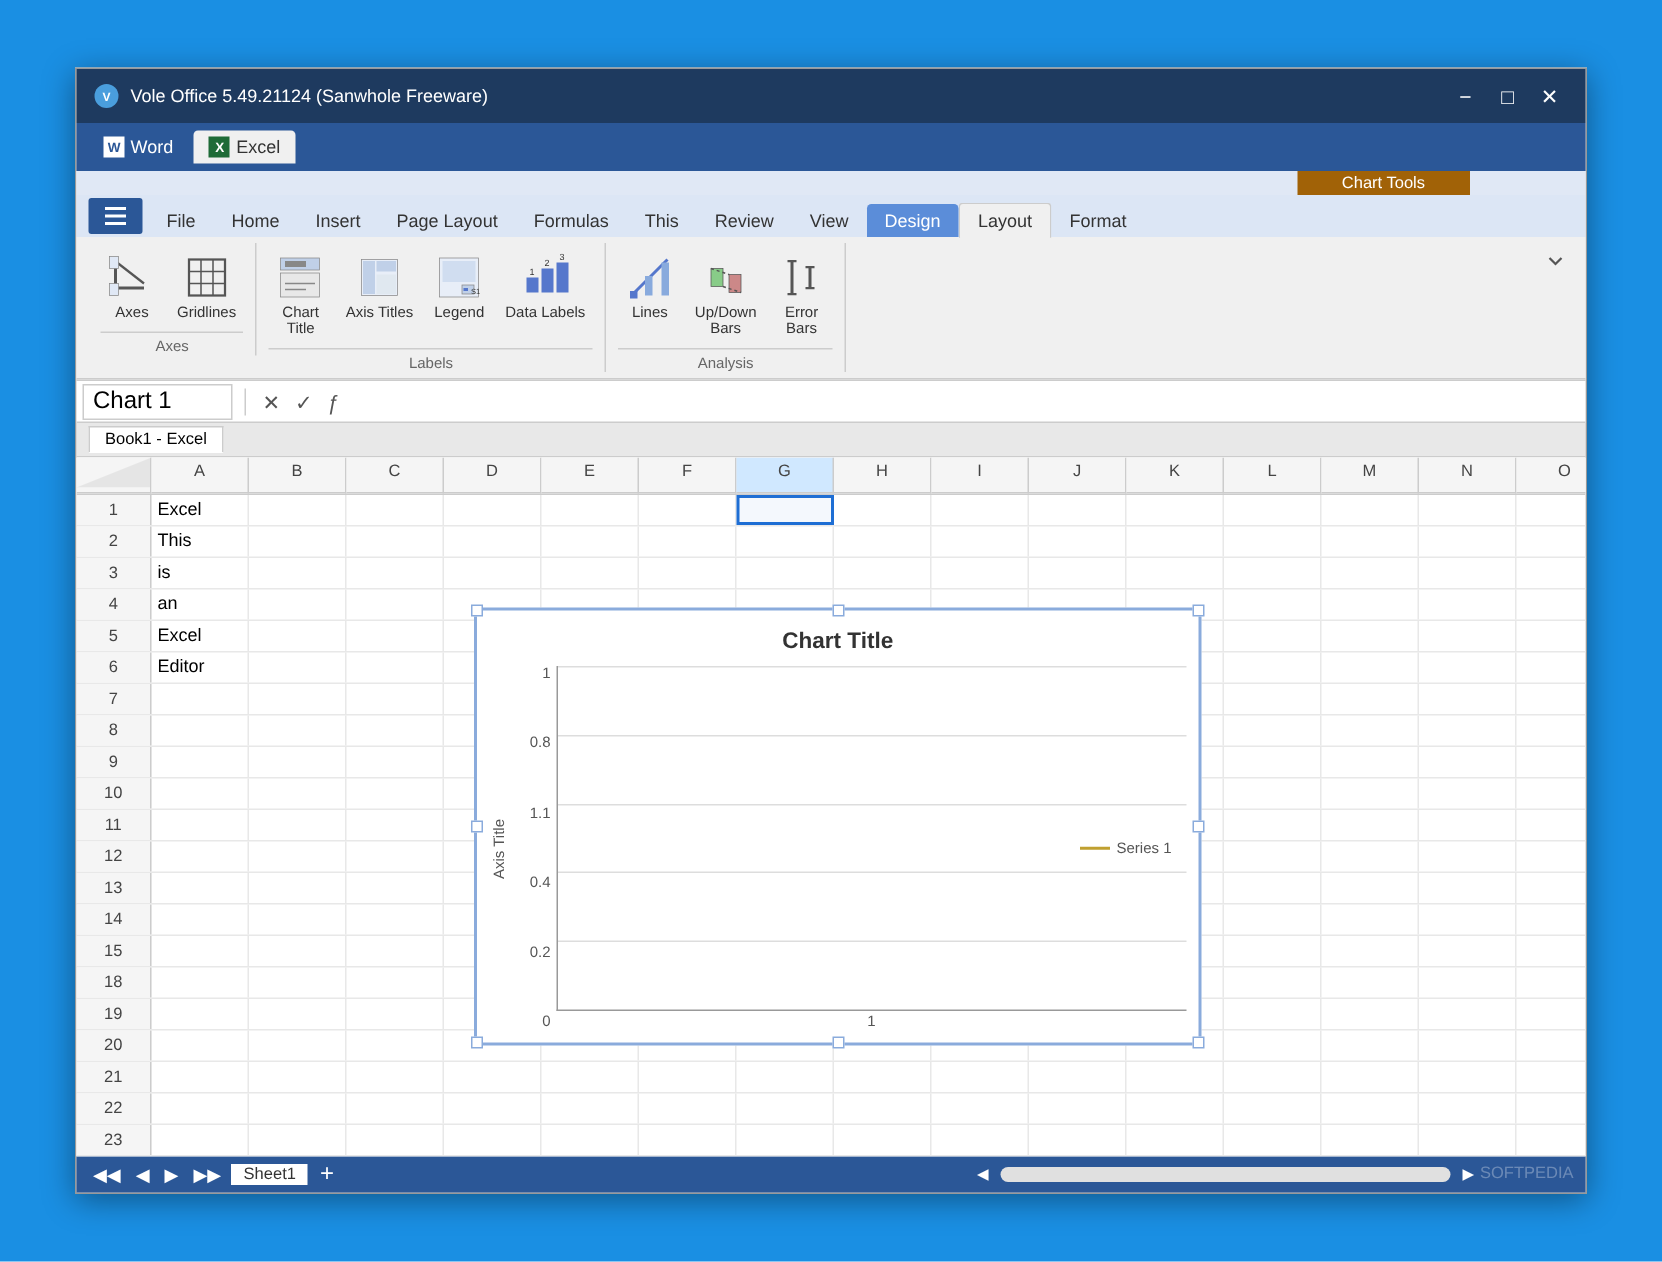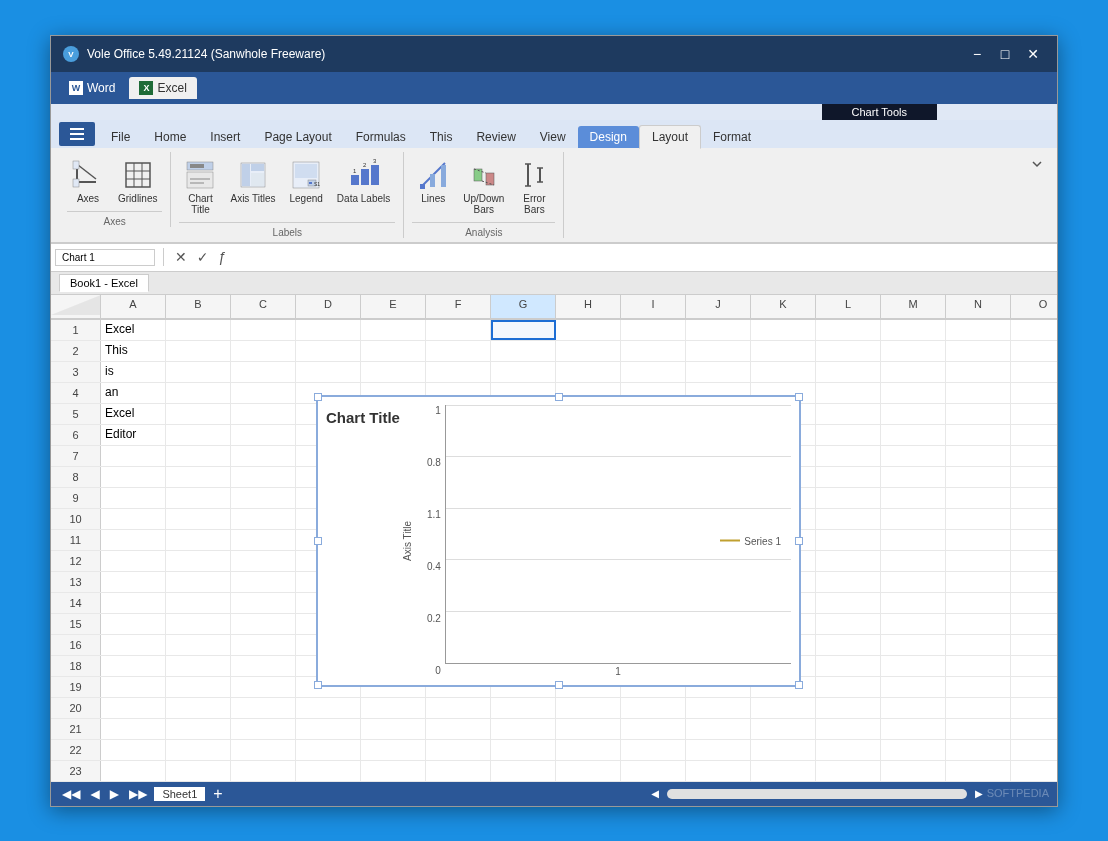--- a/index.html
+++ b/index.html
@@ -23,38 +23,38 @@
     .ribbon-tab.chart-active { background: #5b8dd9; color: white; }
     .ribbon-content { background: #f0f0f0; padding: 4px 8px; display: flex; align-items: flex-start; gap: 0; border-bottom: 1px solid #ccc; min-height: 80px; }
     .ribbon-group { display: flex; flex-direction: column; align-items: center; padding: 0 8px; border-right: 1px solid #ccc; }
     .ribbon-group:last-child { border-right: none; }
     .ribbon-group-items { display: flex; gap: 4px; align-items: flex-start; padding: 4px 0; }
     .ribbon-group-label { font-size: 10px; color: #666; margin-top: auto; padding-top: 4px; border-top: 1px solid #ccc; width: 100%; text-align: center; }
     .ribbon-btn { display: flex; flex-direction: column; align-items: center; gap: 2px; padding: 3px 5px; cursor: pointer; border-radius: 3px; min-width: 40px; font-size: 10px; color: #333; }
     .ribbon-btn-icon { width: 32px; height: 32px; display: flex; align-items: center; justify-content: center; }
     .ribbon-btn-label { font-size: 10px; text-align: center; white-space: nowrap; }
     .formula-bar { display: flex; align-items: center; background: white; border-bottom: 1px solid #ccc; height: 28px; padding: 0 4px; gap: 4px; }
-    .name-box { width: 100px; border: 1px solid #ccc; padding: 2px 6px; font-size: 10px; background: white; }
+    .name-box { width: 100px; border: 1px solid #ccc; padding: 2px 6px; font-size: 16px; background: white; }
     .formula-bar-divider { width: 1px; height: 18px; background: #ccc; margin: 0 4px; }
     .formula-bar-btns { display: flex; gap: 4px; align-items: center; }
     .formula-bar-btn { background: none; border: none; cursor: pointer; font-size: 14px; color: #555; padding: 0 3px; }
     .formula-input { flex: 1; border: none; outline: none; font-size: 12px; padding: 0 4px; }
     .spreadsheet-container { display: flex; flex-direction: column; background: white; overflow: hidden; }
     .sheet-header-row { display: flex; background: #f5f5f5; border-bottom: 1px solid #ccc; }
     .corner-cell { width: 50px; min-width: 50px; background: #f5f5f5; border-right: 1px solid #ccc; border-bottom: 1px solid #ccc; }
     .col-header { flex: 1; min-width: 65px; text-align: center; padding: 3px 0; font-size: 11px; color: #444; border-right: 1px solid #ccc; border-bottom: 1px solid #ccc; background: #f5f5f5; }
     .col-header.selected { background: #d0e8ff; }
     .sheet-body { display: flex; flex-direction: column; position: relative; }
     .sheet-row { display: flex; border-bottom: 1px solid #e8e8e8; min-height: 20px; }
     .row-header { width: 50px; min-width: 50px; text-align: center; padding: 2px 0; font-size: 11px; color: #444; border-right: 1px solid #ccc; background: #f5f5f5; display: flex; align-items: center; justify-content: center; }
     .cell { flex: 1; min-width: 65px; padding: 2px 4px; font-size: 12px; border-right: 1px solid #e8e8e8; overflow: hidden; white-space: nowrap; position: relative; height: 20px; }
     .cell.selected { outline: 2px solid #1e6ed4; outline-offset: -2px; background: rgba(30,110,212,0.05); }
     .chart-overlay { position: absolute; left: 265px; top: 75px; width: 485px; height: 292px; background: white; border: 2px solid #8aabdc; z-index: 10; }
     .chart-selection-handle { width: 8px; height: 8px; background: white; border: 1px solid #8aabdc; position: absolute; }
-    .chart-inner { width: 100%; height: 100%; padding: 8px; display: flex; flex-direction: row; }
+    .chart-inner { width: 100%; height: 100%; padding: 8px; display: flex; flex-direction: column; }
     .chart-title-text { text-align: center; font-size: 15px; font-weight: bold; color: #333; padding: 4px 0 8px 0; }
     .chart-area { flex: 1; display: flex; position: relative; }
     .chart-y-title { writing-mode: vertical-rl; transform: rotate(180deg); font-size: 10px; color: #555; display: flex; align-items: center; justify-content: center; padding: 0 2px; }
     .chart-plot { flex: 1; position: relative; display: flex; }
     .chart-y-axis { display: flex; flex-direction: column; justify-content: space-between; padding: 0 4px; font-size: 10px; color: #555; text-align: right; width: 30px; }
     .chart-plot-area { flex: 1; border-left: 1px solid #999; border-bottom: 1px solid #999; position: relative; }
     .chart-gridlines { position: absolute; inset: 0; }
     .chart-gridline { position: absolute; left: 0; right: 0; border-top: 1px solid #ddd; }
     .chart-x-axis-labels { display: flex; justify-content: space-around; padding-top: 2px; font-size: 10px; color: #555; }
     .chart-legend { position: absolute; right: 10px; top: 50%; transform: translateY(-50%); font-size: 10px; color: #555; display: flex; align-items: center; gap: 4px; }
@@ -102,21 +102,21 @@
     </div>
     <div class="app-tab active">
       <span class="app-tab-icon excel-icon">X</span>
       <span>Excel</span>
     </div>
   </div>
 
   <div class="ribbon">
 
     <div style="display: flex; justify-content: flex-end; background: #e0e8f5;">
-      <div style="background: #0f172a; color: white; font-size: 11px; padding: 2px 30px; margin-right: 120px;">Chart Tools</div>
+      <div style="background: #a16207; color: white; font-size: 11px; padding: 2px 30px; margin-right: 77px;">Chart Tools</div>
     </div>
 
     <div class="ribbon-tabs">
       <div style="display: flex; align-items: center; justify-content: center; width: 36px; height: 24px; background: #2b5797; border-radius: 2px; margin-right: 4px; margin-bottom: 2px;">
         <svg width="16" height="16" viewBox="0 0 16 16">
             <rect x="1" y="2" width="14" height="2" fill="white"></rect>
             <rect x="1" y="7" width="14" height="2" fill="white"></rect>
             <rect x="1" y="12" width="14" height="2" fill="white"></rect>
           </svg>
       </div>
@@ -559,38 +559,20 @@
             <div class="cell"></div>
             <div class="cell"></div>
             <div class="cell"></div>
             <div class="cell"></div>
             <div class="cell"></div>
             <div class="cell"></div>
             <div class="cell"></div>
           </div>
           <div class="sheet-row">
             <div class="row-header">15</div>
-            <div class="cell"></div>
-            <div class="cell"></div>
-            <div class="cell"></div>
-            <div class="cell"></div>
-            <div class="cell"></div>
-            <div class="cell"></div>
-            <div class="cell"></div>
-            <div class="cell"></div>
-            <div class="cell"></div>
-            <div class="cell"></div>
-            <div class="cell"></div>
-            <div class="cell"></div>
-            <div class="cell"></div>
-            <div class="cell"></div>
-            <div class="cell"></div>
-          </div>
-          <div class="sheet-row">
-            <div class="row-header">16</div>
             <div class="cell"></div>
             <div class="cell"></div>
             <div class="cell"></div>
             <div class="cell"></div>
             <div class="cell"></div>
             <div class="cell"></div>
             <div class="cell"></div>
             <div class="cell"></div>
             <div class="cell"></div>
             <div class="cell"></div>

